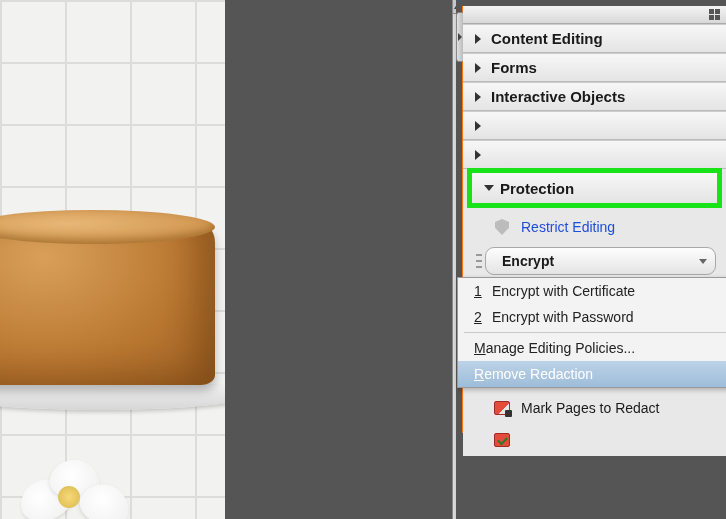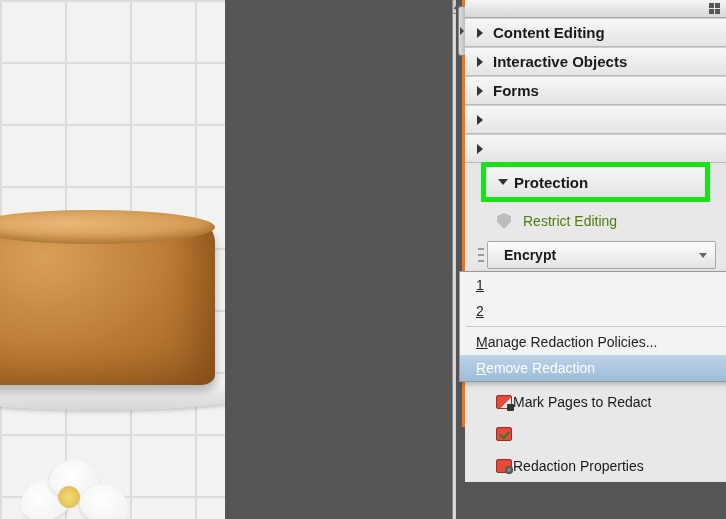--- a/index.html
+++ b/index.html
@@ -125,25 +125,25 @@
     top: 0;
     width: 227px;
     height: 519px;
     background: #555;
   }
 
   
   .side-panel {
     position: absolute;
     left: 462px;
-    top: 0;
+    top: 6px;
     width: 264px;
     height: 427px;
     background: #e6e6e6;
-    border-left: 3px solid #f97316;
+    border-left: 1px solid #f97316;
     font-size: 14px;
     color: #1a1a1a;
   }
   .panel-header {
     height: 18px;
     background: linear-gradient(#f4f4f4,#d8d8d8);
     border-bottom: 1px solid #aaa;
     position: relative;
   }
   .grid-icon {
@@ -204,21 +204,21 @@
     border-left: 6px solid #333;
   }
   .accordion-item .disclosure.open {
     border-left: 5px solid transparent;
     border-right: 5px solid transparent;
     border-top: 6px solid #333;
   }
 
   .highlight-wrap {
     border: 5px solid #18e218;
-    margin: -1px 16px;
+    margin: -1px 4px;
     position: relative;
     z-index: 2;
   }
   .highlight-wrap .accordion-item {
     border-top: none;
     border-bottom: none;
     height: 30px;
   }
 
   .sub-section {
@@ -228,33 +228,33 @@
   .sub-item {
     display: flex;
     align-items: center;
     height: 32px;
     padding-left: 30px;
     gap: 10px;
     color: #222;
     font-size: 14px;
     cursor: pointer;
   }
-  .sub-item.disabled { color: #4d7c0f; cursor: default; }
+  .sub-item.disabled { color: #1d4ed8; cursor: default; }
   .sub-item .icon-slot {
     width: 18px; height: 18px;
     display: flex; align-items: center; justify-content: center;
     flex-shrink: 0;
   }
 
   .dropdown-button {
     margin: 4px 10px 2px 22px;
     height: 28px;
     background: linear-gradient(#fdfdfd,#e4e4e4);
     border: 1px solid #a8a8a8;
-    border-radius: 2px;
+    border-radius: 9px;
     display: flex;
     align-items: center;
     padding: 0 8px;
     gap: 8px;
     position: relative;
     font-weight: 600;
     cursor: pointer;
   }
   .dropdown-button .grip {
     position: absolute;
@@ -309,20 +309,21 @@
 
   .red-line {
     background: #e8e8e8;
     padding-top: 4px;
   }
   .red-item {
     display: flex;
     align-items: center;
     height: 32px;
     padding-left: 30px;
+    gap: 10px;
     font-size: 14px;
     cursor: pointer;
   }
   .red-item .icon-slot {
     width:18px; height:18px; flex-shrink:0;
     display:flex; align-items:center; justify-content:center;
   }
 
   
   .shield-gray {
@@ -423,25 +424,25 @@
         <span></span>
     </div>
   </div>
 
   <div class="accordion-item">
     <span class="disclosure closed"></span>
     <span>Content Editing</span>
   </div>
   <div class="accordion-item">
     <span class="disclosure closed"></span>
-    <span>Interactive Objects</span>
+    <span>Forms</span>
   </div>
   <div class="accordion-item">
     <span class="disclosure closed"></span>
-    <span>Forms</span>
+    <span>Interactive Objects</span>
   </div>
   <div class="accordion-item">
     <span class="disclosure closed"></span>
   </div>
   <div class="accordion-item">
     <span class="disclosure closed"></span>
   </div>
 
   <div class="highlight-wrap">
     <div class="accordion-item">
@@ -465,46 +466,42 @@
           <span></span>
         </div>
       <span class="icon-slot"><span class="shield-yellow"></span></span>
       <span>Encrypt</span>
       <span class="chev"></span>
     </div>
 
     <div class="popup-menu">
       <div class="popup-item">
         <span class="accel u">1</span>
+        <span class="label-text"> Encrypt with Certificate</span>
       </div>
       <div class="popup-item">
         <span class="accel u">2</span>
+        <span class="label-text"> Encrypt with Password</span>
       </div>
       <div class="popup-sep"></div>
       <div class="popup-item" style="padding-left:16px">
-        <span><span class="u">M</span><span>anage Redaction Policies...</span></span>
+        <span><span class="u">M</span><span>anage Editing Policies...</span></span>
       </div>
       <div class="popup-item selected" style="padding-left:16px">
         <span><span class="u">R</span><span>emove Redaction</span></span>
       </div>
     </div>
 
     <div class="red-line">
       <div class="red-item">
         <span class="icon-slot">
             <span class="redact-tool"></span>
           </span>
         <span>Mark Pages to Redact</span>
       </div>
       <div class="red-item">
         <span class="icon-slot">
             <span class="redact-check"></span>
           </span>
       </div>
-      <div class="red-item">
-        <span class="icon-slot">
-            <span class="redact-gear"></span>
-          </span>
-        <span>Redaction Properties</span>
-      </div>
     </div>
   </div>
 </div>
 
 </body></html>

